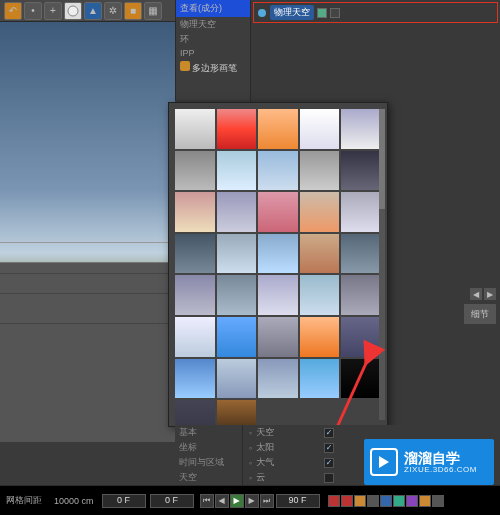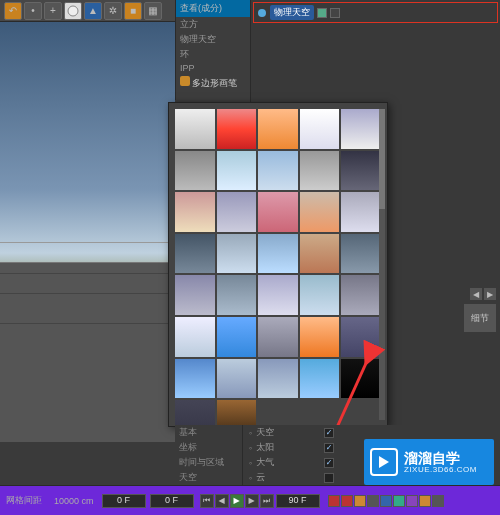--- a/index.html
+++ b/index.html
@@ -15,42 +15,42 @@
 
   
   .viewport { position: absolute; top: 22px; left: 0; width: 175px; height: 420px; background: #575757; }
   .viewport .sky { position: absolute; inset: 0; background: linear-gradient(180deg, #3d5a7a 0%, #7a95b3 40%, #bfd1df 55%, #9ba890 60%, #8a8a8a 100%); }
   .viewport .horizon { position: absolute; left: 0; right: 0; top: 220px; height: 1px; background: #999; }
   .viewport .plane { position: absolute; left: 0; right: 0; top: 240px; bottom: 0; background: #555; border-top: 1px solid #777; }
   .grid-line { position: absolute; left:0; right:0; height:1px; background:rgba(0,0,0,0.2); }
 
   
   .obj-mgr { position: absolute; top: 0; left: 175px; width: 75px; height: 100px; background: #3d3d3d; border-left: 1px solid #2a2a2a; }
-  .obj-mgr .hdr { font-size: 9px; padding: 2px 4px; background: #0369a1; }
+  .obj-mgr .hdr { font-size: 9px; padding: 2px 4px; background: #1d4ed8; }
   .obj-mgr .item { font-size: 9px; padding: 1px 4px; color: #999; }
   .polybrush { font-size: 9px; padding: 2px 4px; color:#ccc; }
   .polybrush .ico { width:10px; height:10px; background: #c98a2a; display:inline-block; border-radius:2px; margin-right:2px; }
 
   
   .attr-panel { position: absolute; top: 0; left: 250px; right: 0; bottom: 0; background: #393939; border-left: 1px solid #2a2a2a; }
   .attr-tabs { display: flex; height: 16px; background: #4a4a4a; font-size: 9px; }
   .attr-tabs .tab { padding: 1px 6px; color: #aaa; }
   .attr-row { display: flex; align-items: center; padding: 2px 4px; font-size: 9px; }
   .attr-row.hl { border: 1px solid #d32; }
   .obj-chip { background: #2a5a9a; color: #fff; padding: 1px 4px; border-radius: 2px; font-size: 9px; }
   .cam-chip { color: #ddd; padding: 1px 4px; font-size: 9px; }
   .toggle { width: 10px; height: 10px; border: 1px solid #666; margin-left: 3px; background:#444; }
   .toggle.on { background: #5a8; }
   .colorbox { width:14px; height:10px; background: linear-gradient(90deg,#b83,#fc8); margin-left:6px; }
 
   
   .right-arrows { position: absolute; right: 4px; top: 288px; display:flex; gap:2px; }
   .right-arrows .arr { width:12px; height:12px; background:#555; display:flex; align-items:center; justify-content:center; font-size:8px; }
 
-  .detail-btn { position:absolute; right:4px; top:304px; width:32px; height:28px; background:#555; font-size:9px; display:flex; align-items:center; justify-content:center; color:#ccc; }
+  .detail-btn { position:absolute; right:4px; top:304px; width:32px; height:20px; background:#555; font-size:9px; display:flex; align-items:center; justify-content:center; color:#ccc; }
 
   
   .preset-browser { position: absolute; top: 102px; left: 168px; width: 220px; height: 325px; background: #434343; border: 1px solid #222; box-shadow: 2px 2px 8px rgba(0,0,0,0.5); padding: 6px; }
   .preset-grid { display: grid; grid-template-columns: repeat(5, 1fr); gap: 2px; width: 100%; }
   .preset-grid .cell { aspect-ratio: 1/1; }
   .scrollbar { position: absolute; right: 2px; top: 6px; bottom: 6px; width: 6px; background: #555; }
   .scrollbar .thumb { position: absolute; left:0; right:0; top:0; height: 100px; background: #777; }
 
   
   .red-arrow { position: absolute; top: 345px; left: 324px; }
@@ -61,21 +61,21 @@
   .prop-row { display: flex; align-items: center; font-size: 9px; padding: 1px 6px; }
   .prop-row .lbl { width: 68px; color:#999; }
   .prop-row .chk { width: 10px; height: 10px; background: #222; border:1px solid #555; display:inline-flex; align-items:center; justify-content:center; color:#9cf; font-size:8px; }
   .btn-row { display:flex; gap:6px; padding:3px 6px; }
   .btn-row .pbtn { flex:1; background:#4a4a4a; border:1px solid #555; padding:2px 4px; font-size:9px; text-align:center; border-radius:2px; color:#ccc; }
   .btn-row .pbtn.hl { border:1px solid #d32; }
   .sidebar-list { position:absolute; left:175px; top:425px; width:68px; bottom:30px; background:#3a3a3a; border-right:1px solid #2a2a2a; }
   .sidebar-list .sitm { font-size:9px; padding:1px 4px; color:#888; }
 
   
-  .bottom-bar { position: absolute; left: 0; right: 0; bottom: 0; height: 30px; background: #6d28d9; border-top: 1px solid #2a2a2a; display:flex; align-items:center; }
+  .bottom-bar { position: absolute; left: 0; right: 0; bottom: 0; height: 30px; background: #000000; border-top: 1px solid #2a2a2a; display:flex; align-items:center; }
   .bottom-bar .grid-info { font-size: 9px; color: #aaa; padding: 0 6px; }
   .num-field { width:44px; height:14px; background:#2a2a2a; border:1px solid #555; color:#ddd; font-size:9px; text-align:center; margin:0 2px; }
   .transport { display:flex; gap:1px; margin-left:4px; }
   .transport .tb { width:14px; height:14px; background:#3a3a3a; border:1px solid #555; display:flex; align-items:center; justify-content:center; font-size:8px; color:#bbb; }
   .transport .tb.play { background:#3a7a3a; color:#fff; }
   .rec-strip { display:flex; gap:1px; margin-left:6px; }
   .rec-strip .rb { width:12px; height:12px; border:1px solid #555; }
   .rb.red { background:#b33; } .rb.blue { background:#36a; } .rb.orange { background:#c83; } .rb.purple { background:#84b; } .rb.teal{background:#3a8;} .rb.gray{background:#555;}
 
   
@@ -109,21 +109,20 @@
   <div class="plane">
     <div class="grid-line" style="top:10px"></div>
     <div class="grid-line" style="top:30px"></div>
     <div class="grid-line" style="top:60px"></div>
   </div>
 </div>
 
 <div class="obj-mgr">
   <div class="hdr">查看(成分)</div>
   <div id="om-items">
-      <div class="item">立方</div>
       <div class="item">物理天空</div>
       <div class="item">环</div>
       <div class="item">IPP</div>
     </div>
   <div class="polybrush"><span class="ico"></span><span>多边形画笔</span></div>
 </div>
 
 <div class="attr-panel">
   <div class="attr-row hl" style="margin:2px;">
     <span style="width:8px;height:8px;background:#5ad;border-radius:50%;margin-right:4px;"></span>

